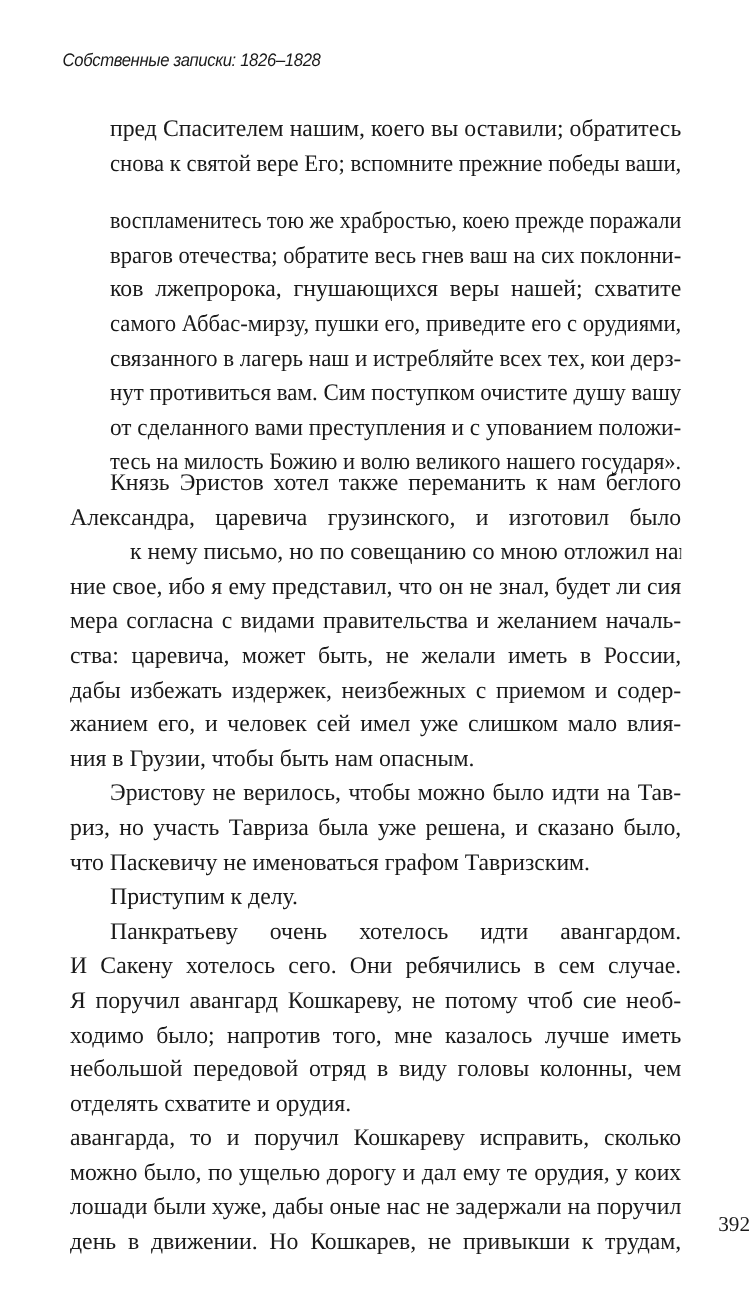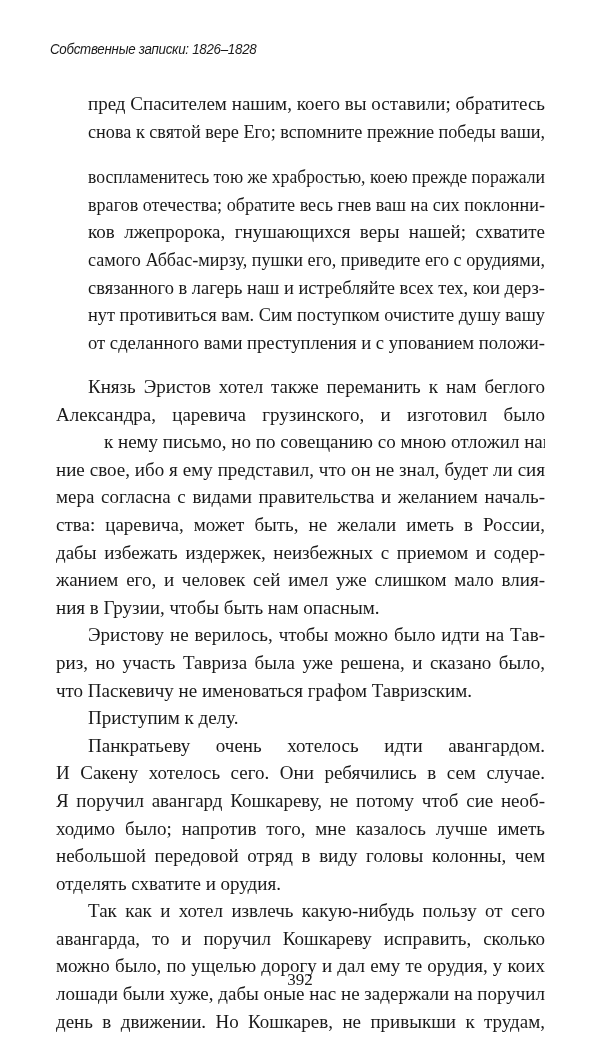--- a/index.html
+++ b/index.html
@@ -55,40 +55,41 @@
     text-align-last: left;
   }
   .line.indent {
     padding-left: 32px;
   }
   .page-number {
     position: absolute;
     left: 0;
     width: 600px;
     top: 970px;
-    text-align: center;
+    text-align: right;
     font-size: 17px;
     color: #1a1a1a;
   }
 </style>
 </head>
 <body>
 
 <div class="running-header">Собственные записки: 1826–1828</div>
 
 <div class="block quote-block">
   <span class="line" style="white-space: nowrap;"><span style="white-space: nowrap; word-spacing: 0px;">пред Спасителем нашим, коего вы оставили; обратитесь</span></span>
   <span class="line" style="white-space: nowrap;"><span style="white-space: nowrap; display: inline-block; transform: scaleX(0.95782); transform-origin: left center;">снова к святой вере Его; вспомните прежние победы ваши,</span></span>
   <span class="line" style="white-space: nowrap; margin-top: 18px;"><span style="white-space: nowrap; display: inline-block; transform: scaleX(0.929157); transform-origin: left center;">воспламенитесь тою же храбростью, коею прежде поражали</span></span>
   <span class="line" style="white-space: nowrap;"><span style="white-space: nowrap; display: inline-block; transform: scaleX(0.953884); transform-origin: left center;">врагов отечества; обратите весь гнев ваш на сих поклонни-</span></span>
   <span class="line" style="white-space: nowrap;"><span style="white-space: nowrap; word-spacing: 0px;">ков лжепророка, гнушающихся веры нашей; схватите</span></span>
   <span class="line" style="white-space: nowrap;"><span style="white-space: nowrap; display: inline-block; transform: scaleX(0.954538); transform-origin: left center;">самого Аббас-мирзу, пушки его, приведите его с орудиями,</span></span>
   <span class="line" style="white-space: nowrap;"><span style="white-space: nowrap; display: inline-block; transform: scaleX(0.971114); transform-origin: left center;">связанного в лагерь наш и истребляйте всех тех, кои дерз-</span></span>
   <span class="line" style="white-space: nowrap;"><span style="white-space: nowrap; display: inline-block; transform: scaleX(0.96544); transform-origin: left center;">нут противиться вам. Сим поступком очистите душу вашу</span></span>
   <span class="line" style="white-space: nowrap;"><span style="white-space: nowrap; display: inline-block; transform: scaleX(0.980194); transform-origin: left center;">от сделанного вами преступления и с упованием положи-</span></span>
+  <span class="line" style="white-space: nowrap;"><span style="white-space: nowrap; display: inline-block; transform: scaleX(0.948717); transform-origin: left center;">тесь на милость Божию и волю великого нашего государя».</span></span>
 </div>
 
 <div class="block main-block">
   <div>
     <span class="line indent" style="white-space: nowrap;"><span style="white-space: nowrap; word-spacing: 0px;">Князь Эристов хотел также переманить к нам беглого</span></span>
     <span class="line" style="white-space: nowrap;"><span style="white-space: nowrap; word-spacing: 0px;">Александра, царевича грузинского, и изготовил было</span></span>
     <span class="line" style="white-space: nowrap; margin-left: 48px;"><span style="white-space: nowrap; word-spacing: 0px;">к нему письмо, но по совещанию со мною отложил намере-</span></span>
     <span class="line" style="white-space: nowrap;"><span style="white-space: nowrap; word-spacing: 0px;">ние свое, ибо я ему представил, что он не знал, будет ли сия</span></span>
     <span class="line" style="white-space: nowrap;"><span style="white-space: nowrap; word-spacing: 0px;">мера согласна с видами правительства и желанием началь-</span></span>
     <span class="line" style="white-space: nowrap;"><span style="white-space: nowrap; word-spacing: 0px;">ства: царевича, может быть, не желали иметь в России,</span></span>
@@ -106,21 +107,20 @@
   </div>
   <div>
     <span class="line indent" style="white-space: nowrap;"><span style="white-space: nowrap; word-spacing: 0px;">Панкратьеву очень хотелось идти авангардом.</span></span>
     <span class="line" style="white-space: nowrap;"><span style="white-space: nowrap; word-spacing: 0px;">И Сакену хотелось сего. Они ребячились в сем случае.</span></span>
     <span class="line" style="white-space: nowrap;"><span style="white-space: nowrap; word-spacing: 0px;">Я поручил авангард Кошкареву, не потому чтоб сие необ-</span></span>
     <span class="line" style="white-space: nowrap;"><span style="white-space: nowrap; word-spacing: 0px;">ходимо было; напротив того, мне казалось лучше иметь</span></span>
     <span class="line" style="white-space: nowrap;"><span style="white-space: nowrap; word-spacing: 0px;">небольшой передовой отряд в виду головы колонны, чем</span></span>
     <span class="line last" style="white-space: nowrap;"><span style="white-space: nowrap;">отделять схватите и орудия.</span></span>
   </div>
   <div>
-    <span class="line indent" style="white-space: nowrap;"><span style="white-space: nowrap; word-spacing: 0px;">Так как и хотел извлечь какую-нибудь пользу от сего</span></span>
     <span class="line" style="white-space: nowrap;"><span style="white-space: nowrap; word-spacing: 0px;">авангарда, то и поручил Кошкареву исправить, сколько</span></span>
     <span class="line" style="white-space: nowrap;"><span style="white-space: nowrap; word-spacing: 0px;">можно было, по ущелью дорогу и дал ему те орудия, у коих</span></span>
     <span class="line" style="white-space: nowrap;"><span style="white-space: nowrap; word-spacing: 0px;">лошади были хуже, дабы оные нас не задержали на поручил</span></span>
     <span class="line" style="white-space: nowrap;"><span style="white-space: nowrap; word-spacing: 0px;">день в движении. Но Кошкарев, не привыкши к трудам,</span></span>
   </div>
 </div>
 
 <div class="page-number">392</div>
 
 </body></html>

